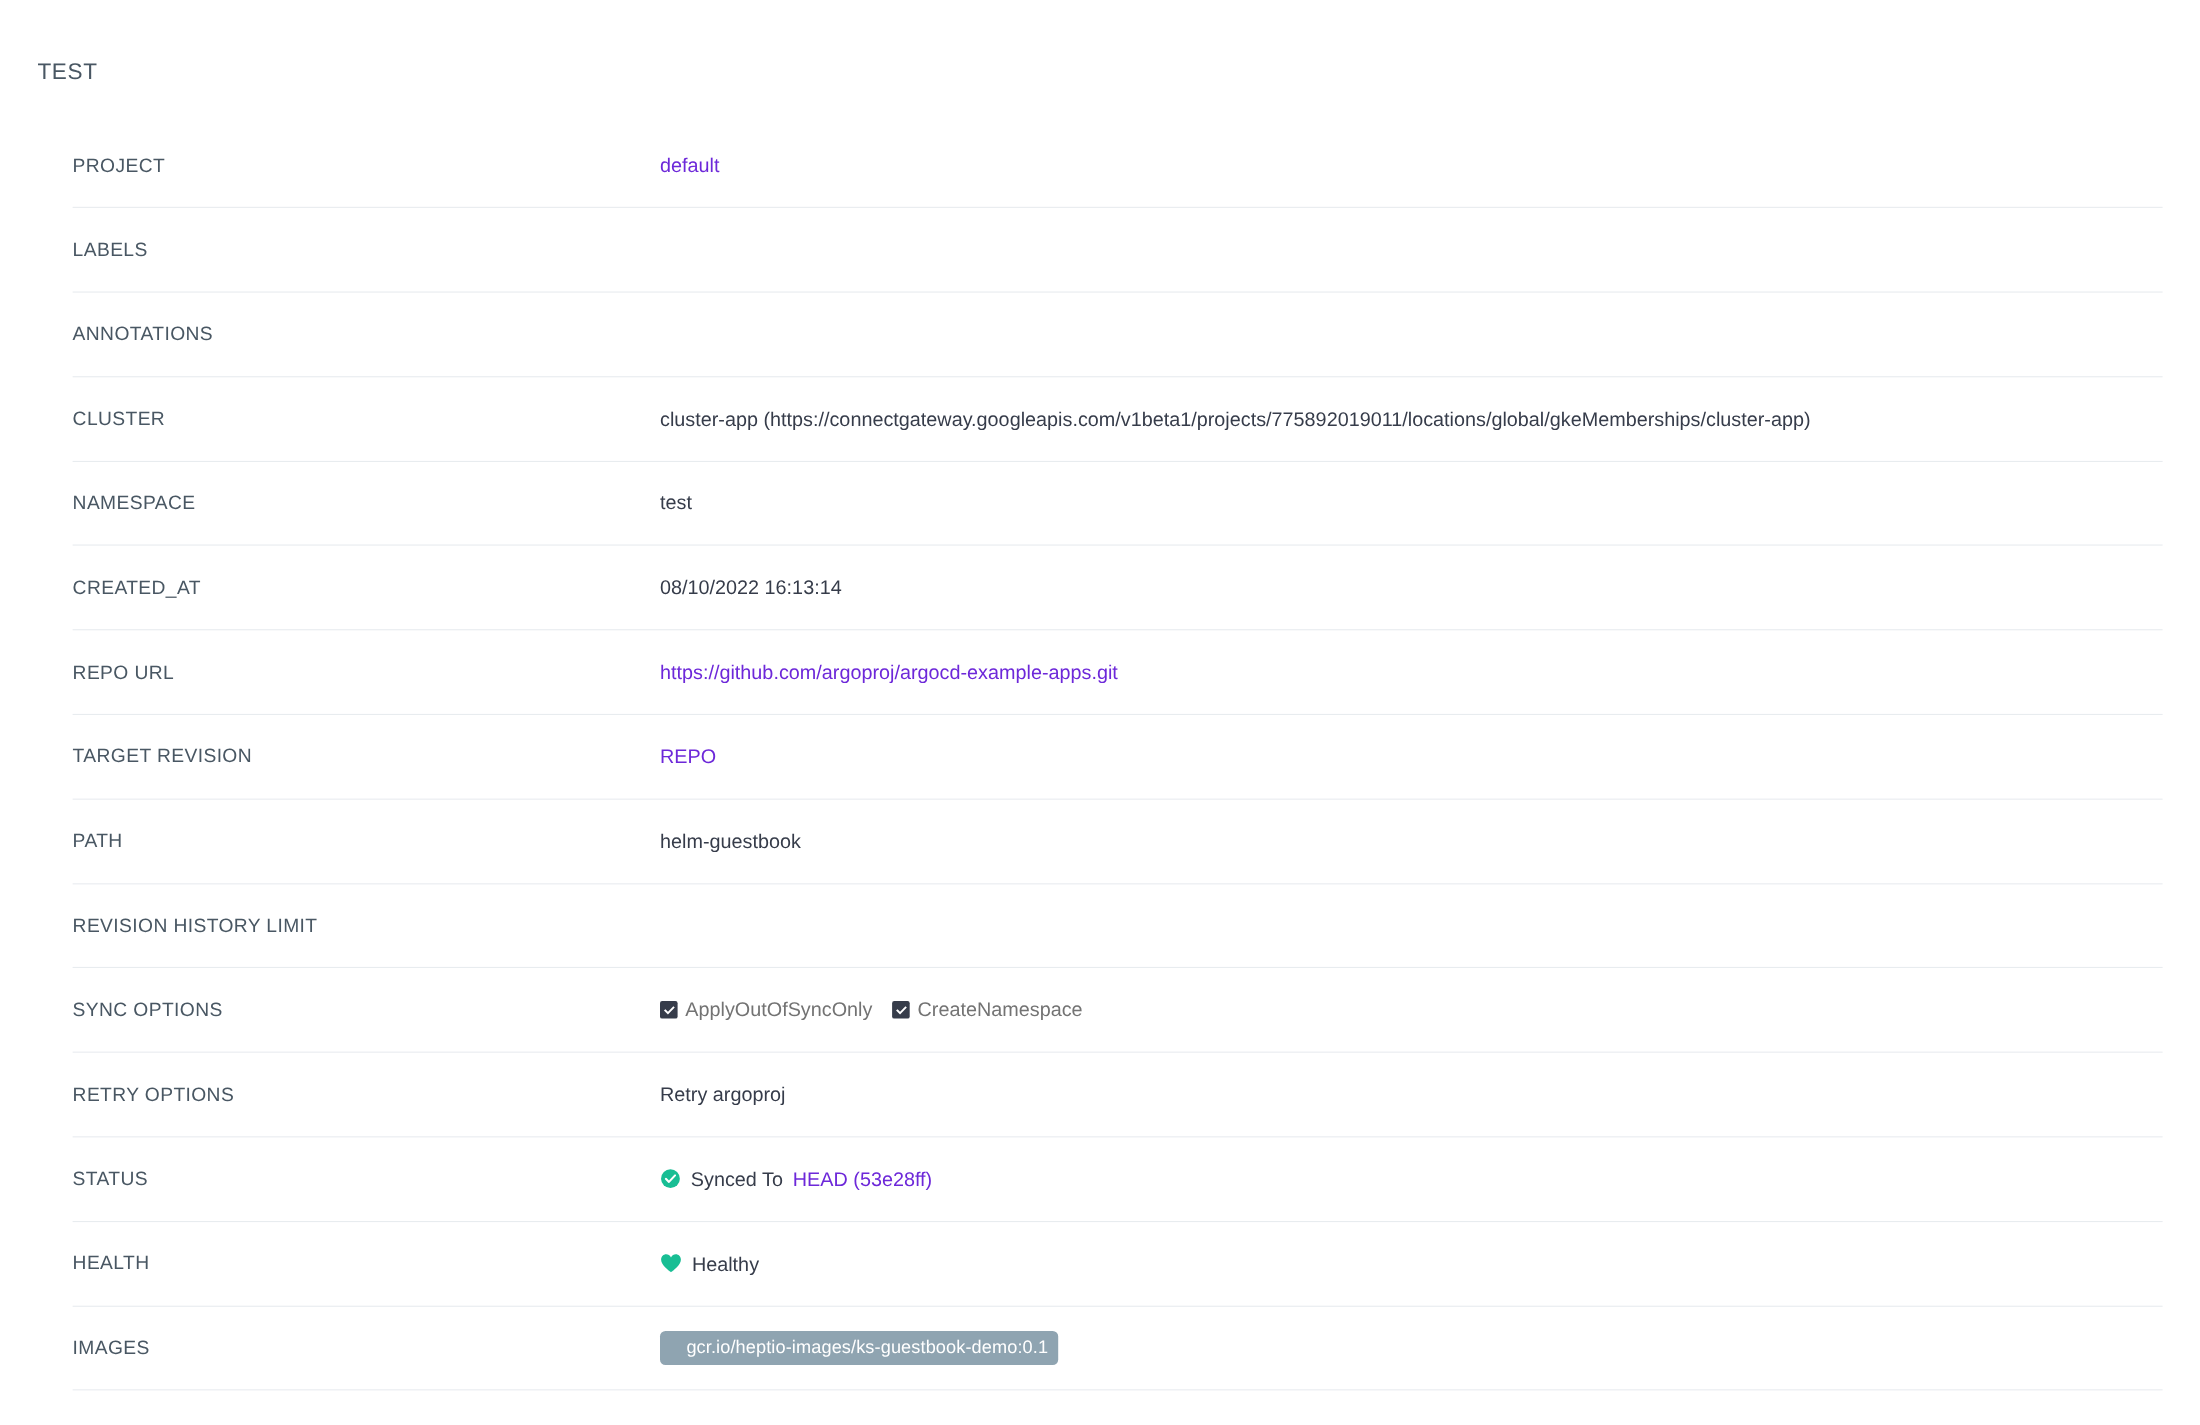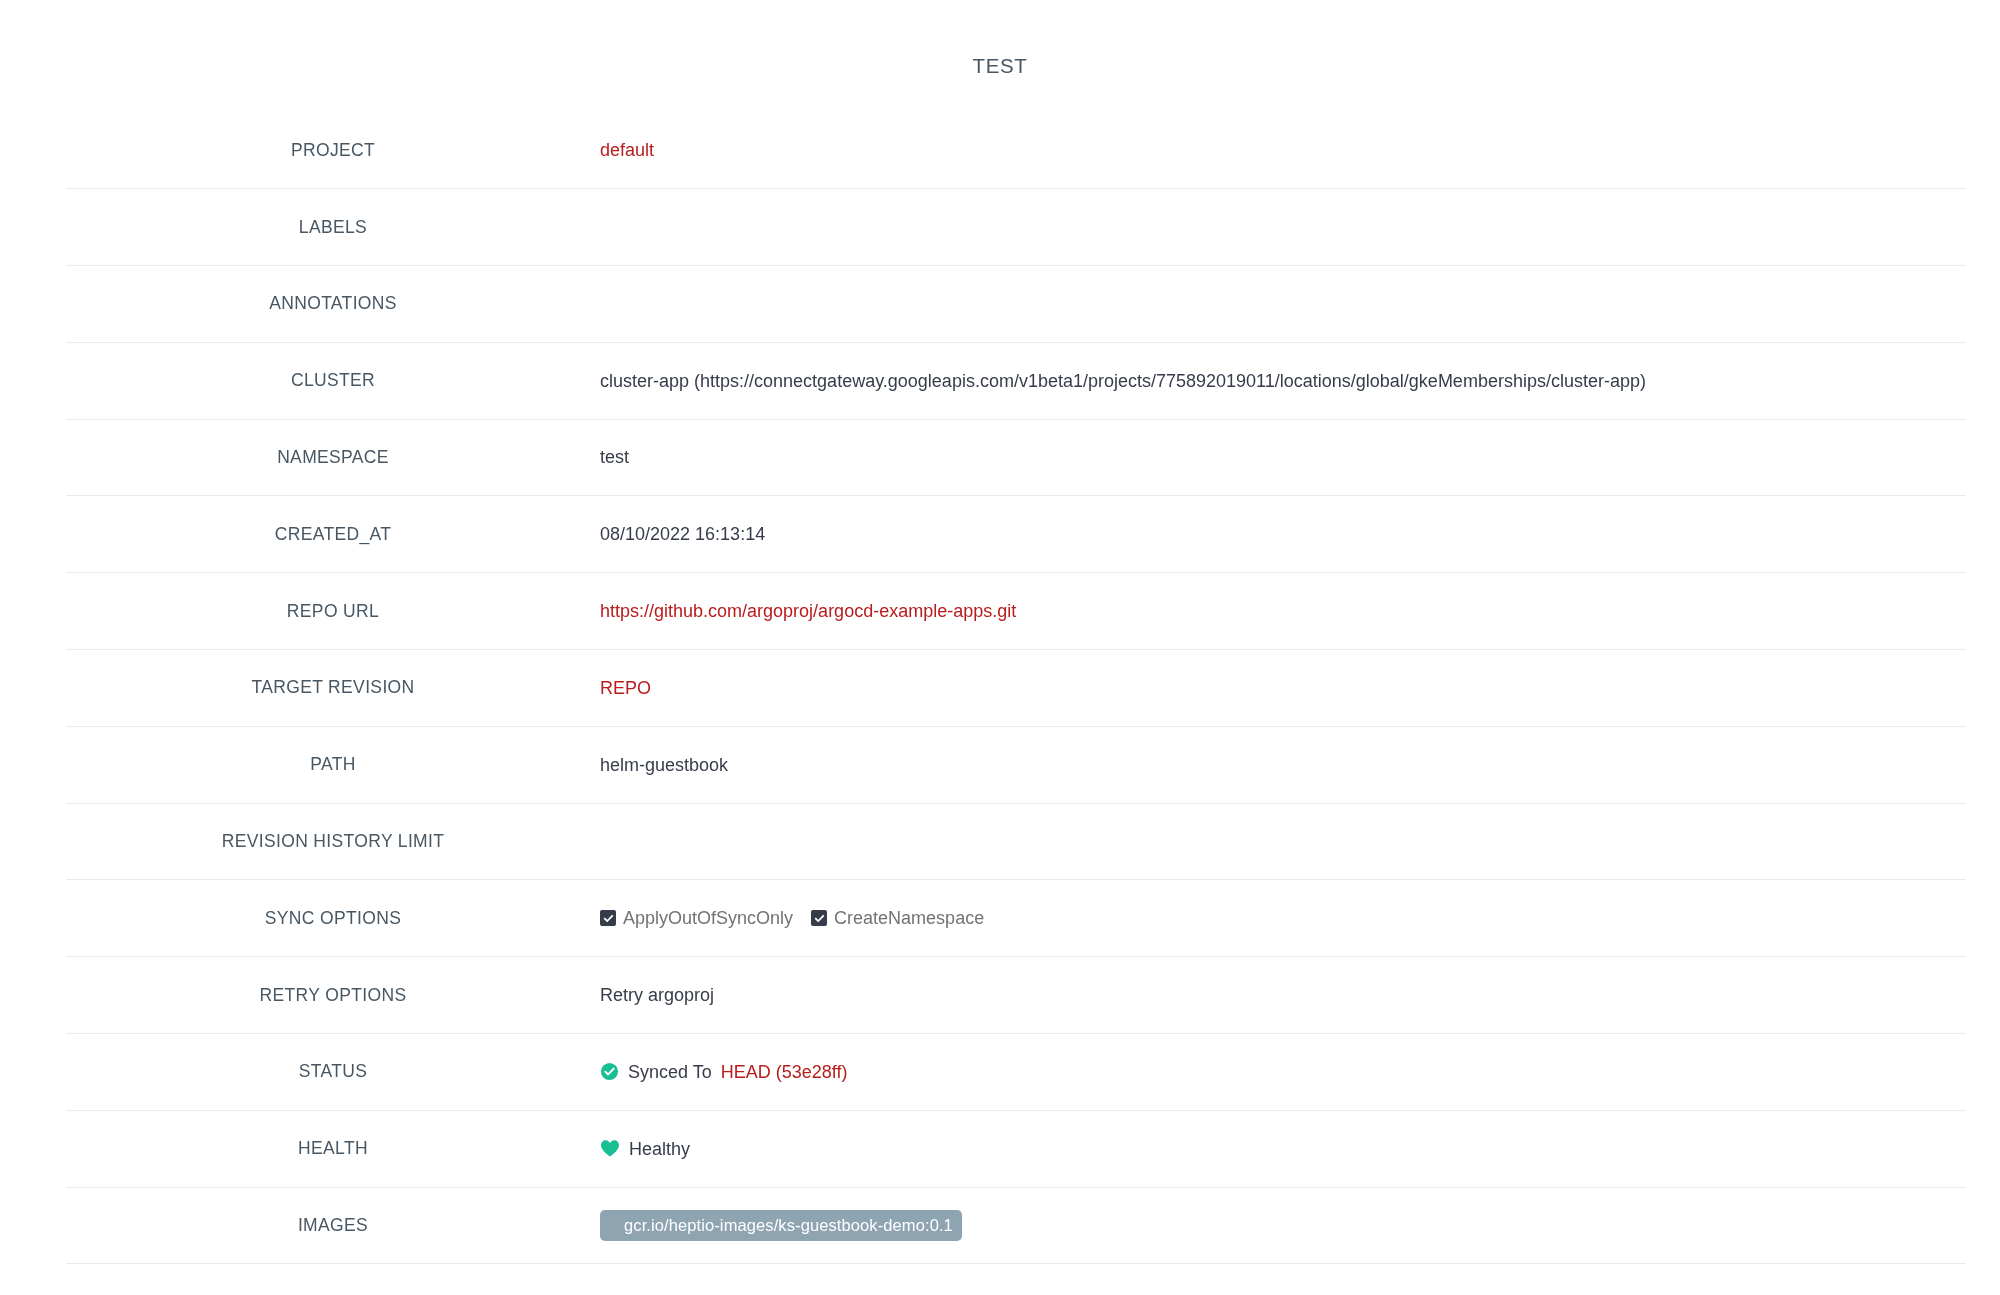--- a/index.html
+++ b/index.html
@@ -16,21 +16,20 @@
     -webkit-font-smoothing: antialiased;
     overflow: hidden;
   }
   .page {
     position: relative;
     width: 2000px;
     height: 1295px;
     background: #ffffff;
     box-sizing: border-box;
     padding: 0 34px;
-    text-align: center;
   }
   .app-title {
     font-size: 20.5px;
     letter-spacing: 0.6px;
     color: #495763;
     font-weight: 400;
     padding-top: 56px;
     padding-bottom: 0;
     line-height: 1;
     text-transform: uppercase;
@@ -65,21 +64,21 @@
     line-height: 1.35;
     display: flex;
     align-items: center;
     flex-wrap: wrap;
     min-height: 22px;
   }
   .row-value.empty {
     min-height: 10px;
   }
   .link {
-    color: #b91c1c;
+    color: #6d28d9;
     text-decoration: none;
     cursor: pointer;
   }
 
   
   .opts {
     display: flex;
     align-items: center;
     gap: 18px;
   }

